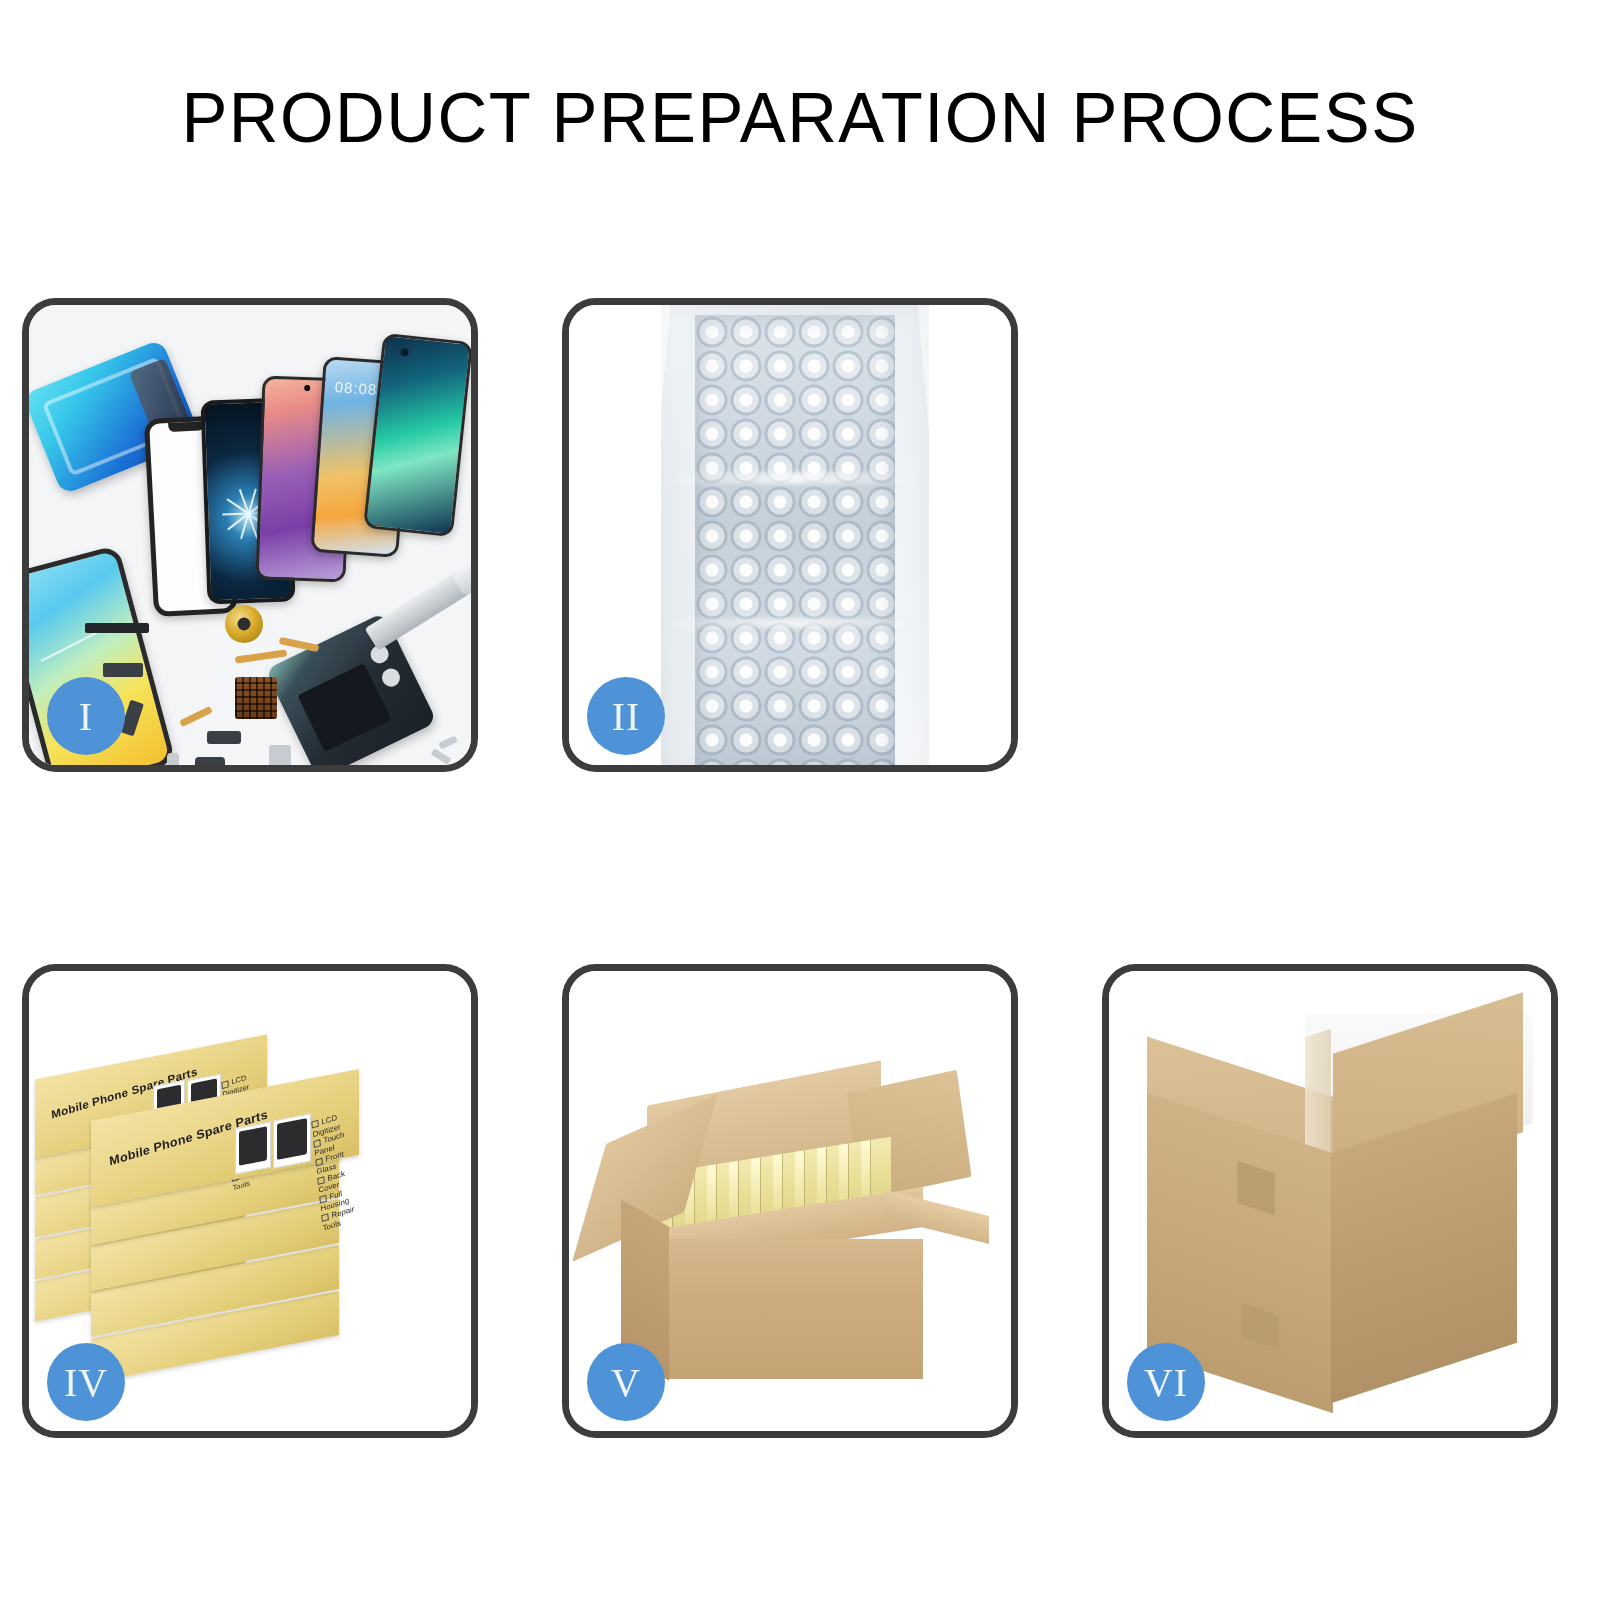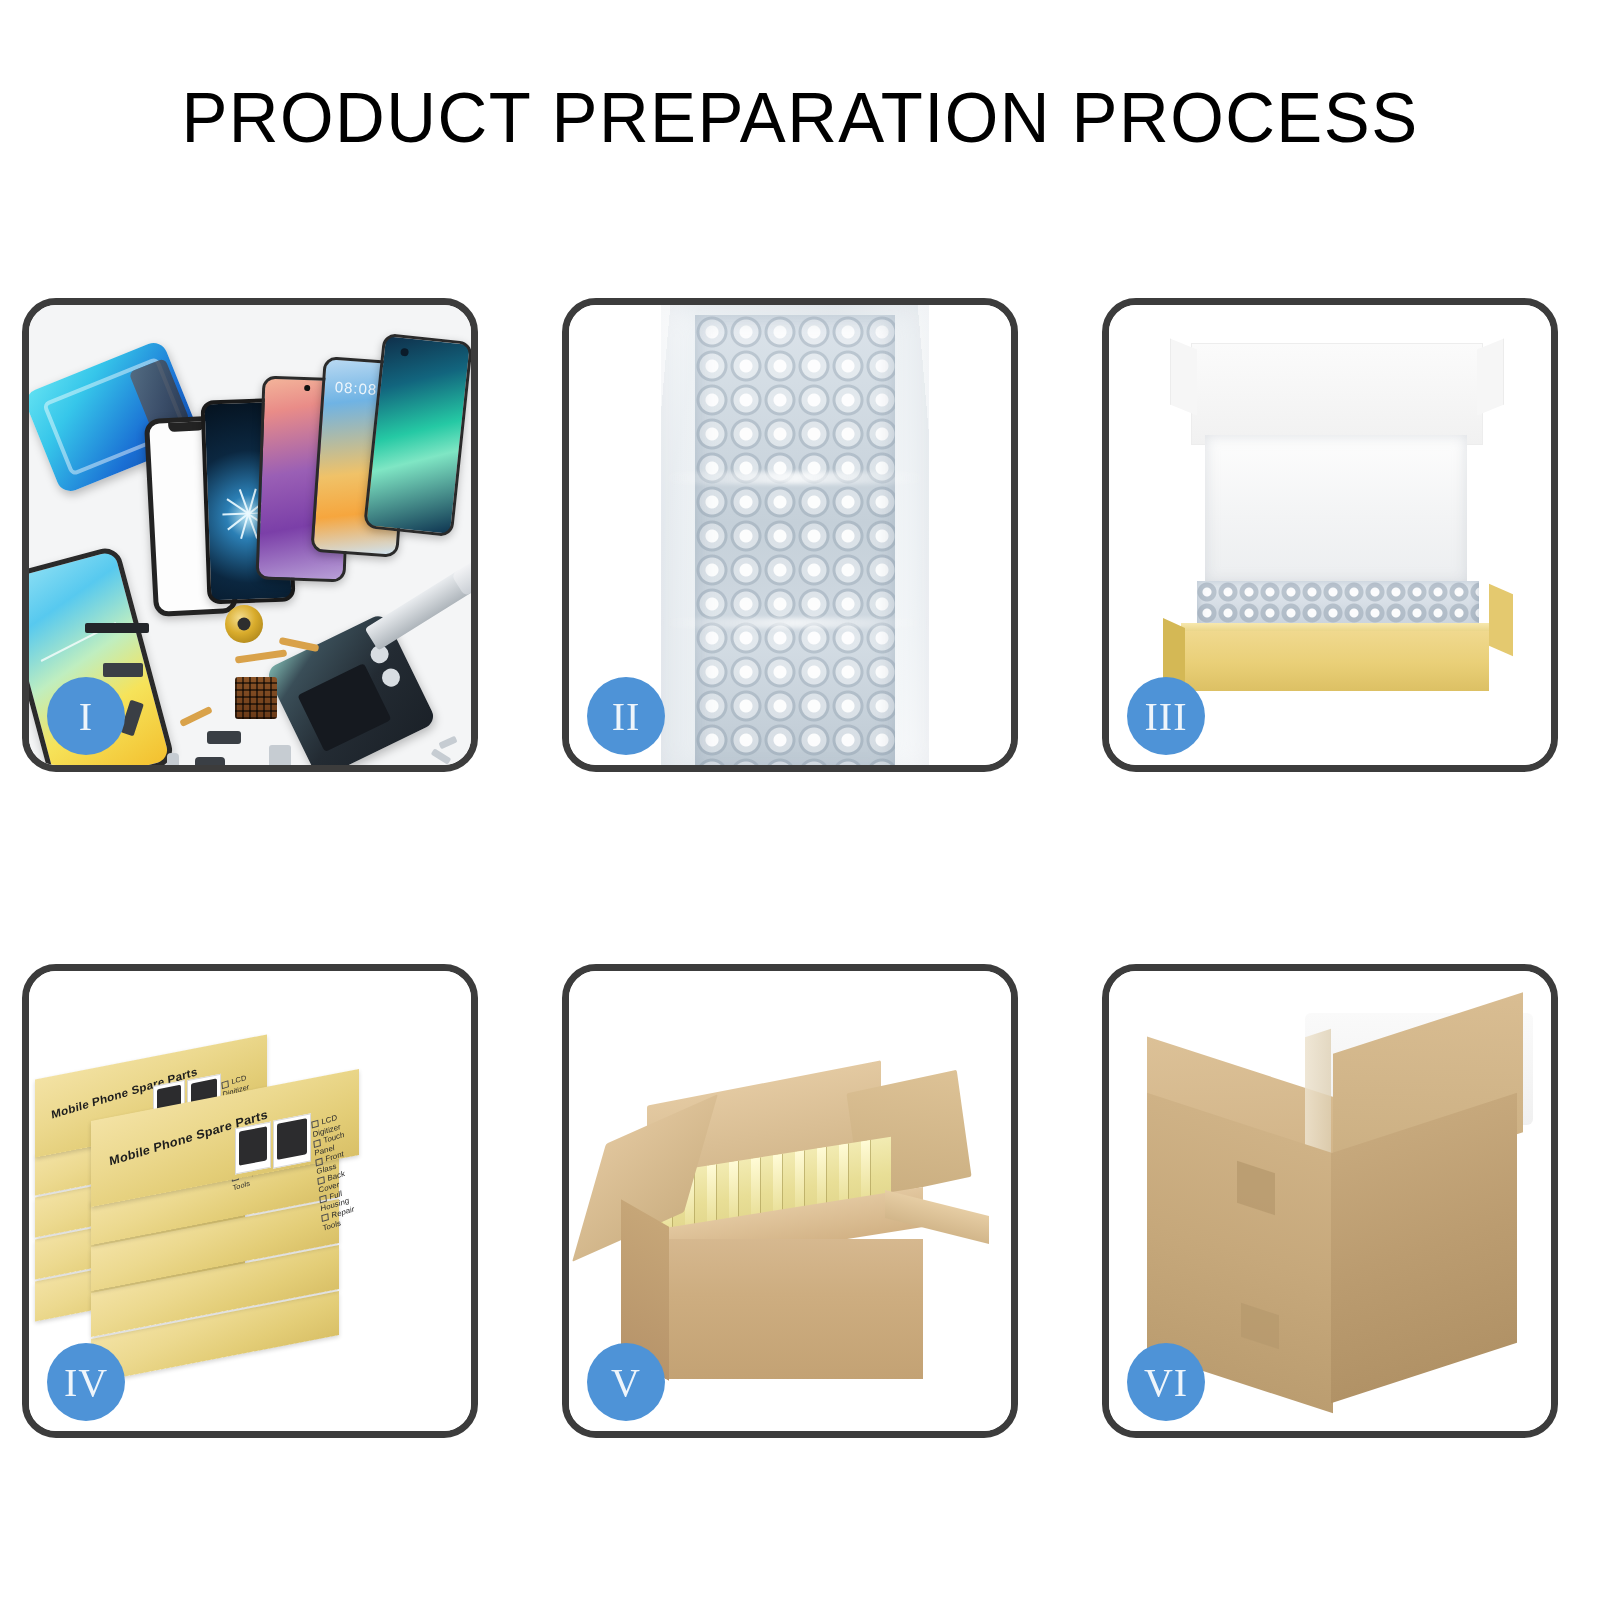--- a/index.html
+++ b/index.html
@@ -425,31 +425,20 @@
       <div class="bubblepack">
         <div class="inner"></div>
         <div class="seam"></div>
         <div class="glare"></div>
         <div class="glare2"></div>
       </div>
       <div class="badge">II</div>
     </div>
   </div>
 
-  <div class="panel p3">
-    <div class="stage">
-      <div class="m-lidback"></div>
-      <div class="m-foam"></div>
-      <div class="m-bubbleitem"></div>
-      <div class="m-rim"></div>
-      <div class="m-front"></div>
-      <div class="m-right"></div>
-      <div class="badge">III</div>
-    </div>
-  </div>
 
   <div class="panel p4">
     <div class="stage">
 
       <div class="gbox" style="left:6px; top:290px; width:210px; height:40px;">
           <div class="top"></div>
         </div>
       <div class="gbox" style="left:6px; top:248px; width:210px; height:40px;">
           <div class="top"></div>
         </div>

